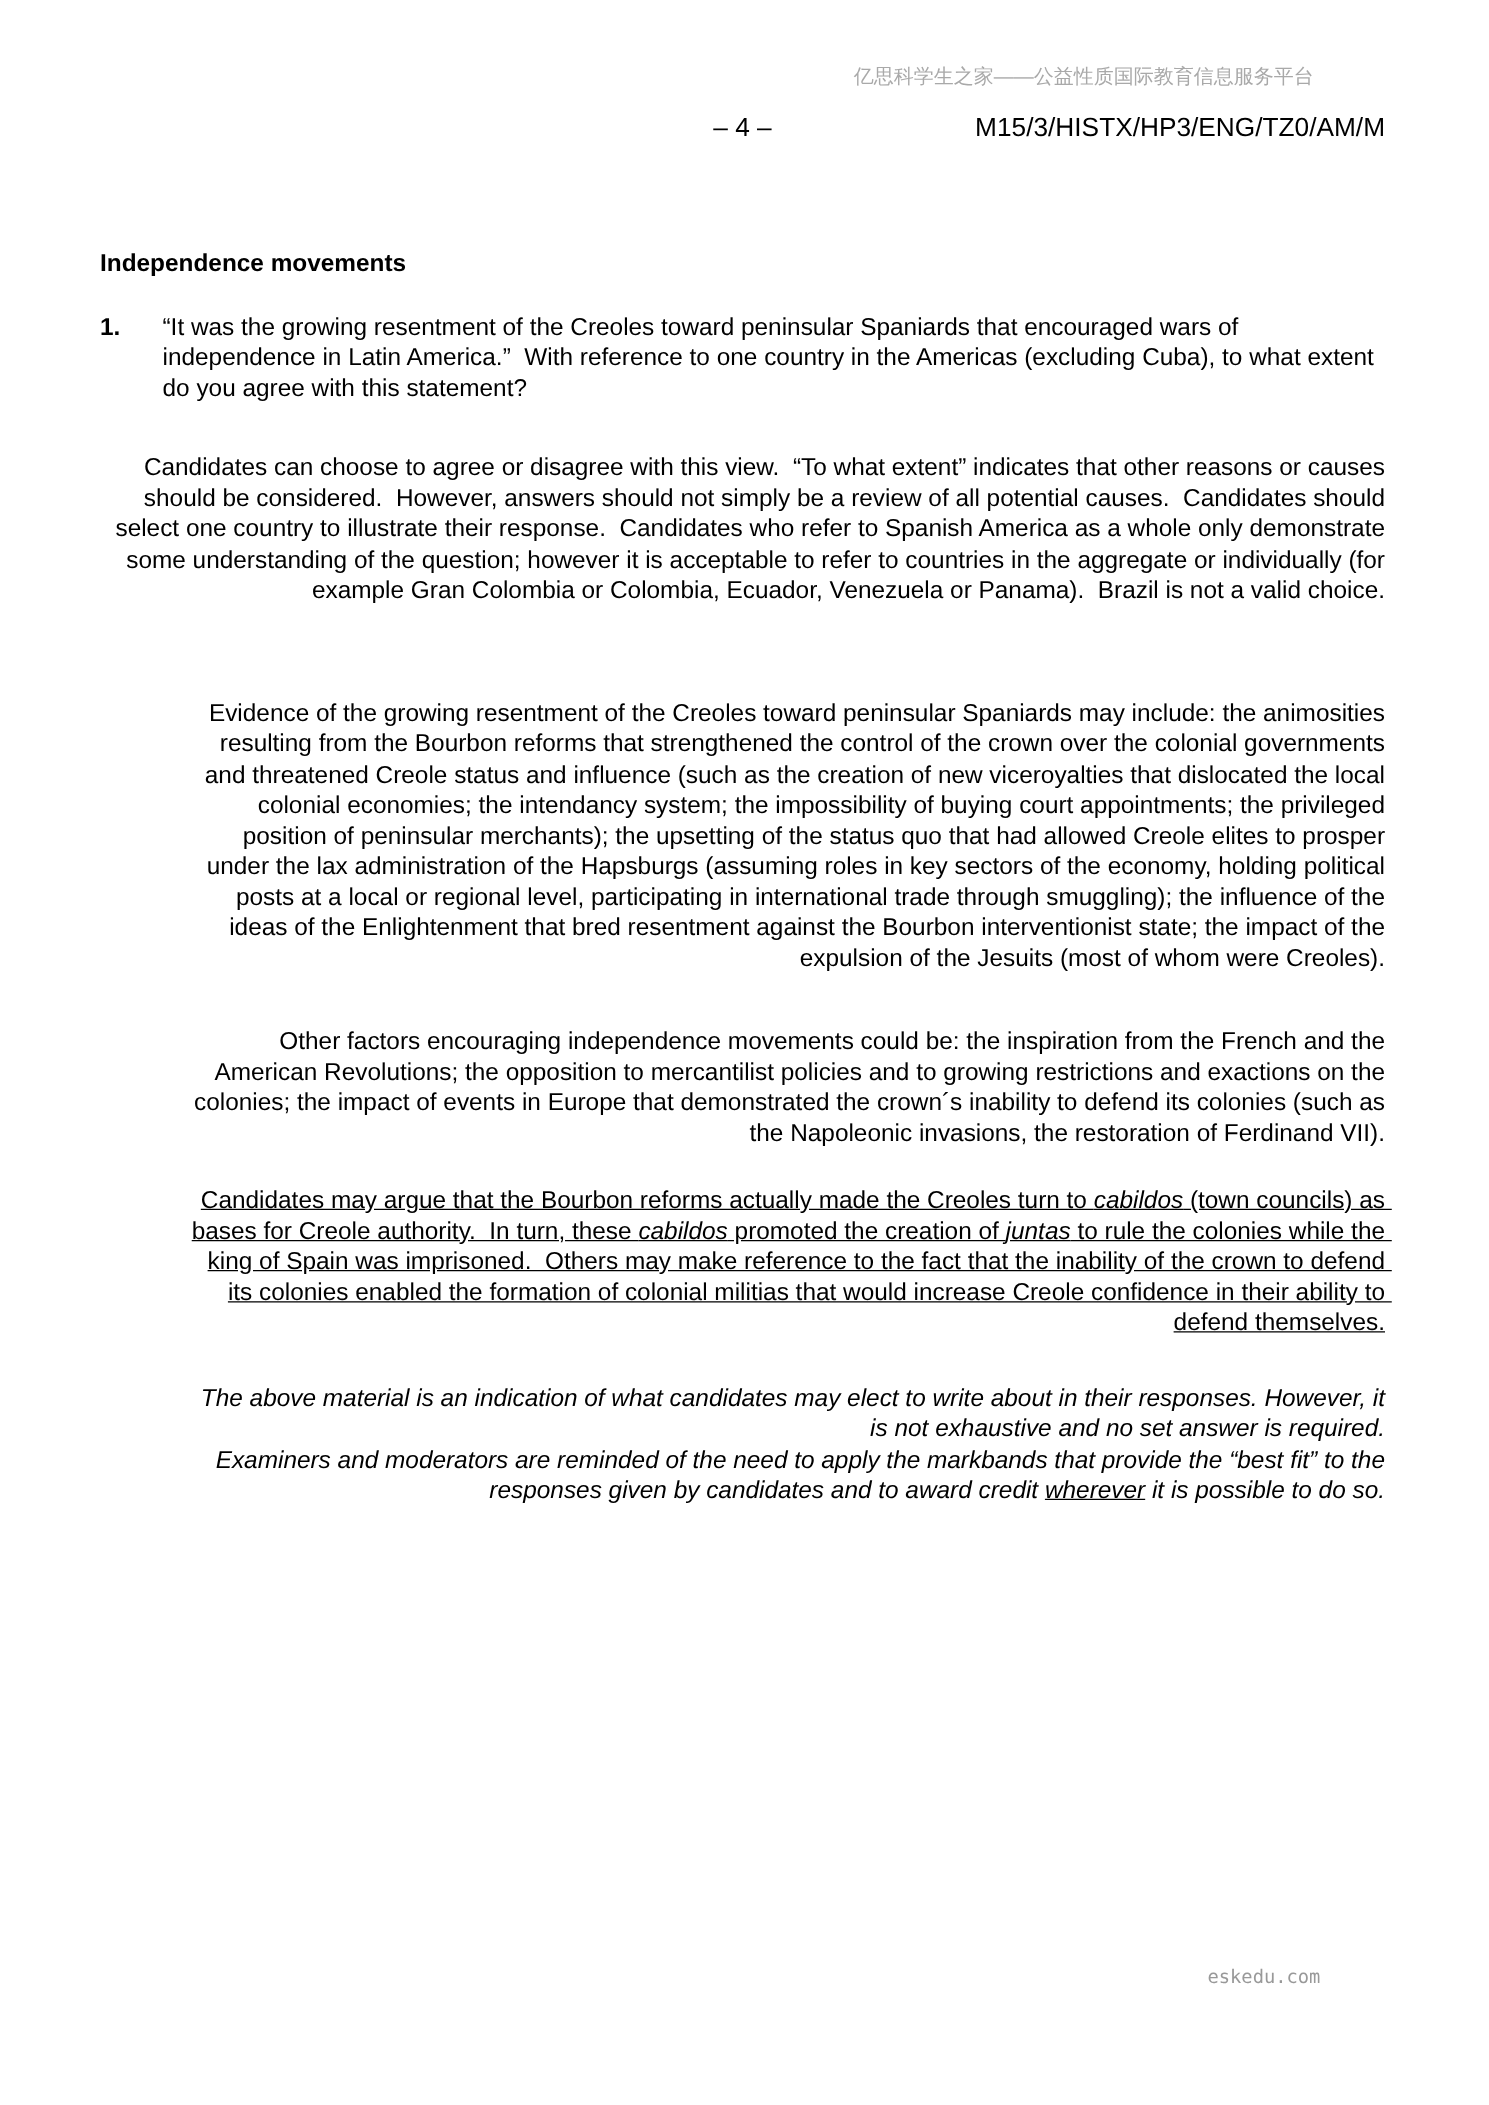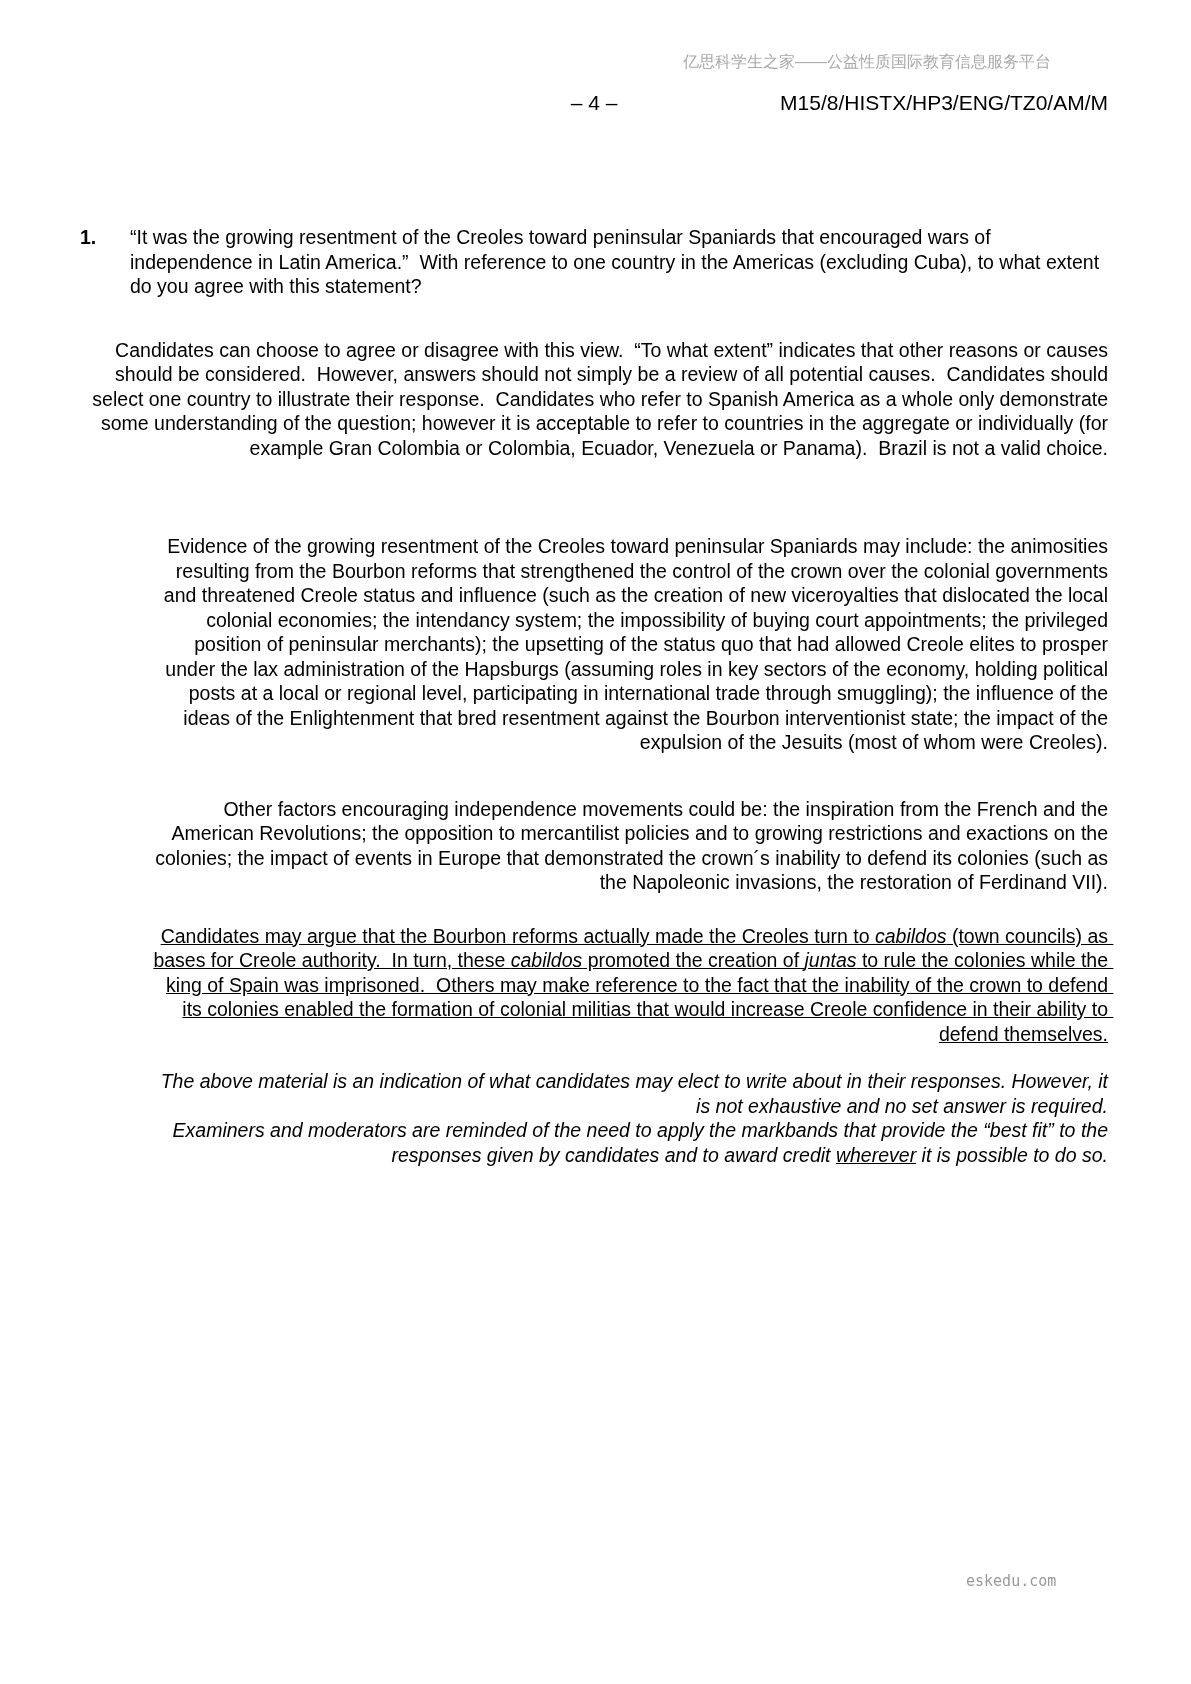--- a/index.html
+++ b/index.html
@@ -77,21 +77,21 @@
     white-space:pre-wrap;
     text-align:right;
   }
   .para.indent{
     margin-left:62px;
   }
   #paragraphs .para:nth-child(1){margin-top:39px;}
   #paragraphs .para:nth-child(2){margin-top:74px;}
   #paragraphs .para:nth-child(3){margin-top:42px;}
   #paragraphs .para:nth-child(4){margin-top:29px;text-decoration:underline;}
-  #paragraphs .para:nth-child(5){margin-top:23px;}
+  #paragraphs .para:nth-child(5){margin-top:36px;}
   #paragraphs .para:nth-child(6){}
   .b{font-weight:normal;}
   .i{font-style:italic;}
   .u{text-decoration:underline;}
   .footer-watermark{
     position:absolute;
     left:966px;
     top:1572px;
     font-family:"DejaVu Sans Mono", monospace;
     font-size:15px;
@@ -102,25 +102,26 @@
 </style>
 </head>
 <body>
 
 <div class="page">
 
   <div class="top-watermark">亿思科学生之家——公益性质国际教育信息服务平台</div>
 
   <div class="header-row">
     <span class="page-num">– 4 –</span>
-    <span class="doc-code">M15/8/HISTX/HP3/ENG/TZ0/AM/M</span>
+    <span class="doc-code">M15/3/HISTX/HP3/ENG/TZ0/AM/M</span>
   </div>
 
   <div class="content">
 
+    <div class="heading">Independence movements</div>
 
     <div class="question">
       <span class="qnum">1.</span>
       <div class="qtext"><span>“It was the growing resentment of the Creoles toward peninsular Spaniards that encouraged wars of independence in Latin America.”  With reference to </span><span class="b">one</span><span> country in the Americas (excluding Cuba), to what extent do you agree with this statement?</span></div>
     </div>
 
     <div id="paragraphs">
         <div class="para"><span>Candidates can choose to agree or disagree with this view.  “To what extent” indicates that other reasons or causes should be considered.  However, answers should not simply be a review of all potential causes.  Candidates should select one country to illustrate their response.  Candidates who refer to Spanish America as a whole only demonstrate some understanding of the question; however it is acceptable to refer to countries in the aggregate or individually (for example Gran Colombia or Colombia, Ecuador, Venezuela or Panama).  Brazil is not a valid choice.</span></div>
         <div class="para indent"><span class="b">Evidence of the growing resentment of the Creoles toward peninsular Spaniards may include</span><span>: the animosities resulting from the Bourbon reforms that strengthened the control of the crown over the colonial governments and threatened Creole status and influence (such as the creation of new viceroyalties that dislocated the local colonial economies; the intendancy system; the impossibility of buying court appointments; the privileged position of peninsular merchants); the upsetting of the status quo that had allowed Creole elites to prosper under the lax administration of the Hapsburgs (assuming roles in key sectors of the economy, holding political posts at a local or regional level, participating in international trade through smuggling); the influence of the ideas of the Enlightenment that bred resentment against the Bourbon interventionist state; the impact of the expulsion of the Jesuits (most of whom were Creoles).</span></div>
         <div class="para indent"><span class="b">Other factors encouraging independence movements could be</span><span>: the inspiration from the French and the American Revolutions; the opposition to mercantilist policies and to growing restrictions and exactions on the colonies; the impact of events in Europe that demonstrated the crown´s inability to defend its colonies (such as the Napoleonic invasions, the restoration of Ferdinand VII).</span></div>

